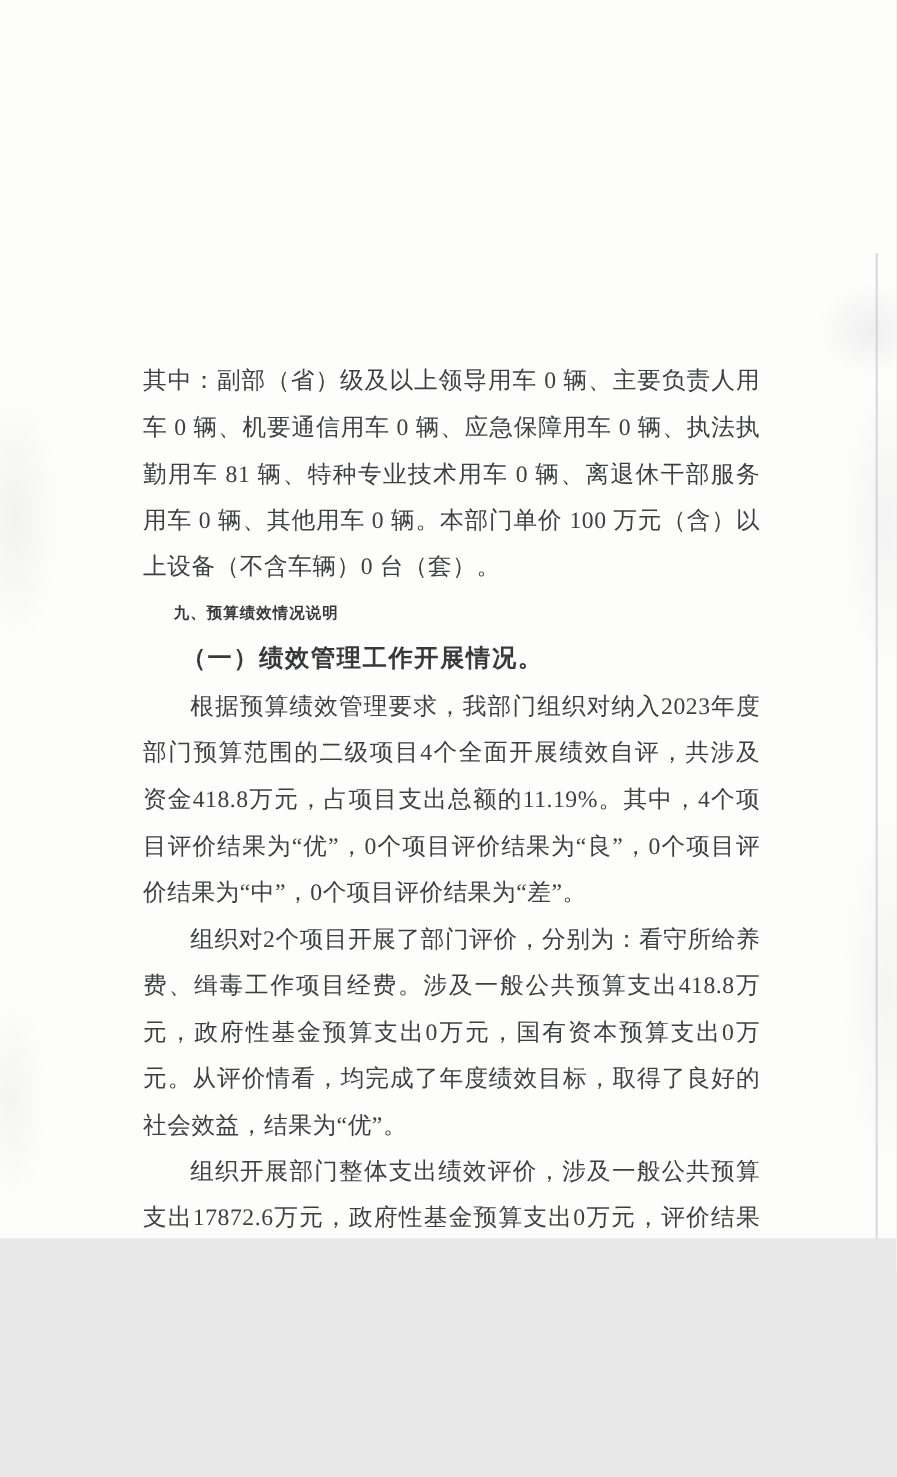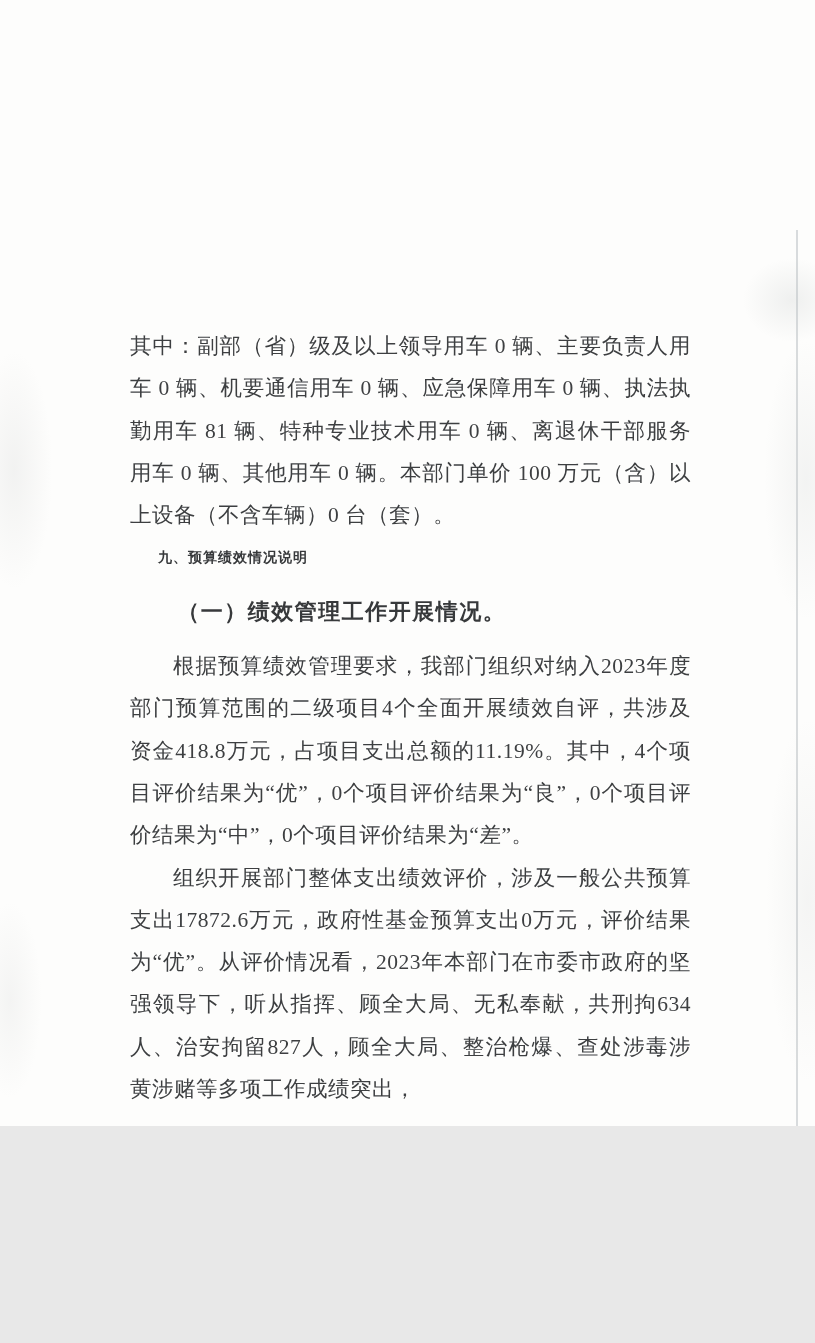--- a/index.html
+++ b/index.html
@@ -53,22 +53,22 @@
     margin: 0;
     font-family: "Liberation Sans", "DejaVu Sans", sans-serif;
     font-weight: 700;
     font-size: 14px;
     line-height: 42.3px;
     letter-spacing: 1px;
     text-indent: 2em;
     color: #37393b;
   }
   .heading-subsection {
-    margin: 12px;
-    font-family: Liberation Sans, sans-serif;
+    margin: 0;
+    font-family: Liberation Mono, monospace;
     font-weight: 600;
     font-size: 22px;
     line-height: 42.3px;
     letter-spacing: 1.5px;
     text-indent: 1.6em;
     color: #37393b;
   }
   .page-footer {
     position: absolute;
     left: 0;
@@ -95,20 +95,21 @@
   <main class="content">
 
     <p class="body-para">其中：副部（省）级及以上领导用车 0 辆、主要负责人用车 0 辆、机要通信用车 0 辆、应急保障用车 0 辆、执法执勤用车 81 辆、特种专业技术用车 0 辆、离退休干部服务用车 0 辆、其他用车 0 辆。本部门单价 100 万元（含）以上设备（不含车辆）0 台（套）。</p>
 
     <h2 class="heading-section">九、预算绩效情况说明</h2>
 
     <h3 class="heading-subsection">（一）绩效管理工作开展情况。</h3>
 
     <p class="body-para indent-2em">根据预算绩效管理要求，我部门组织对纳入2023年度部门预算范围的二级项目4个全面开展绩效自评，共涉及资金418.8万元，占项目支出总额的11.19%。其中，4个项目评价结果为“优”，0个项目评价结果为“良”，0个项目评价结果为“中”，0个项目评价结果为“差”。</p>
 
+    <p class="body-para indent-2em">组织对2个项目开展了部门评价，分别为：看守所给养费、缉毒工作项目经费。涉及一般公共预算支出418.8万元，政府性基金预算支出0万元，国有资本预算支出0万元。从评价情看，均完成了年度绩效目标，取得了良好的社会效益，结果为“优”。</p>
 
     <p class="body-para indent-2em">组织开展部门整体支出绩效评价，涉及一般公共预算支出17872.6万元，政府性基金预算支出0万元，评价结果为“优”。从评价情况看，2023年本部门在市委市政府的坚强领导下，听从指挥、顾全大局、无私奉献，共刑拘634人、治安拘留827人，顾全大局、整治枪爆、查处涉毒涉黄涉赌等多项工作成绩突出，</p>
 
   </main>
 
   <footer class="page-footer">
     <span class="dash">—</span><span>23</span><span class="dash">—</span>
   </footer>
 
 </div>

